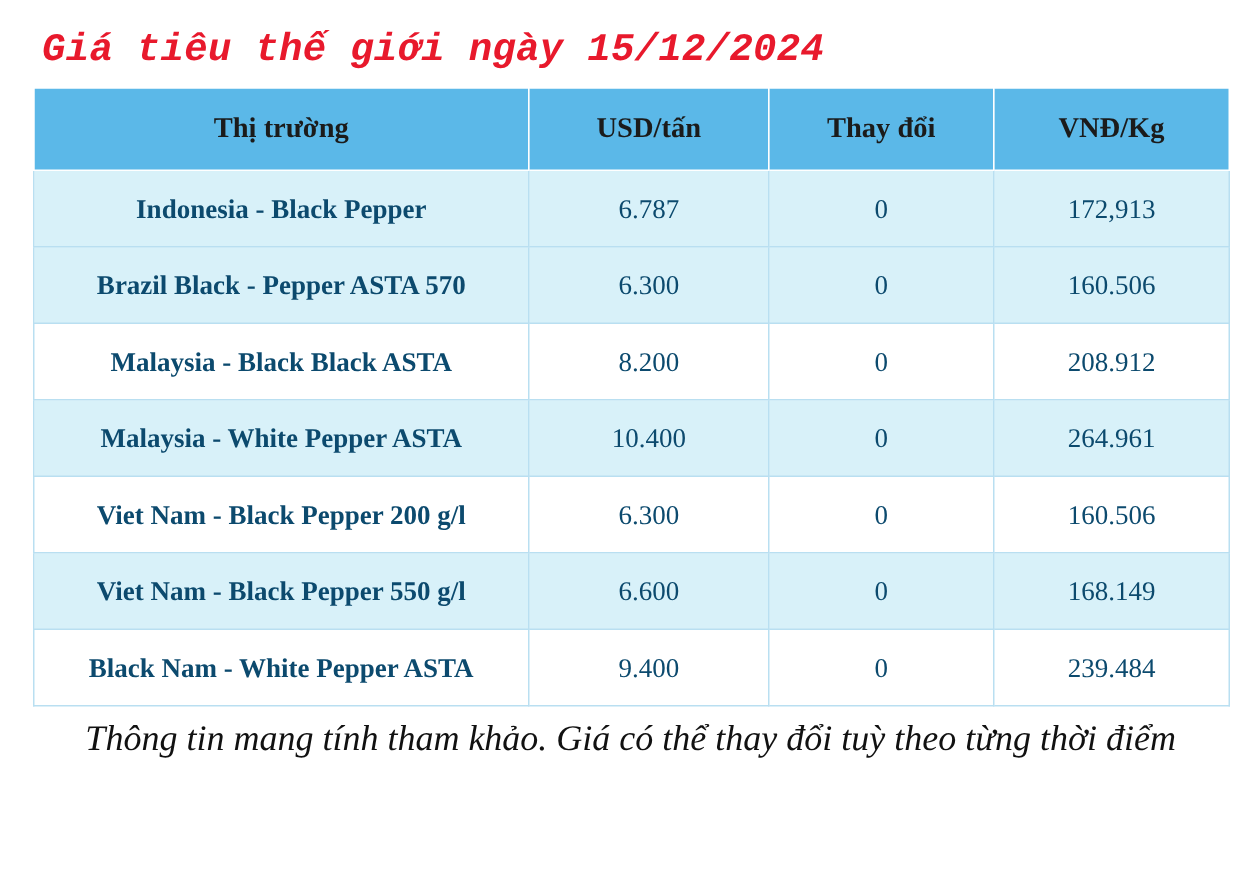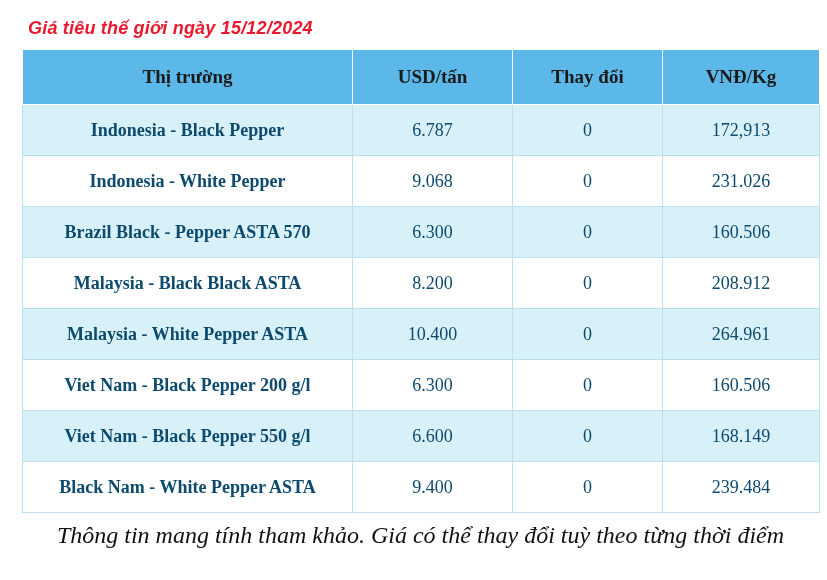--- a/index.html
+++ b/index.html
@@ -14,24 +14,24 @@
     overflow: hidden;
   }
   .page {
     position: relative;
     width: 827px;
     height: 580px;
     box-sizing: border-box;
   }
   .title {
     color: #e8192c;
-    font-family: Liberation Sans, sans-serif;
+    font-family: Liberation Mono, monospace;
     font-style: italic;
     font-weight: bold;
-    font-size: 18px;
+    font-size: 26px;
     padding: 18px 0 10px 28px;
     letter-spacing: 0.2px;
   }
   table.price-table {
     border-collapse: collapse;
     width: 797px;
     margin: 0 0 0 22px;
     table-layout: fixed;
   }
   table.price-table th {
@@ -105,26 +105,20 @@
         <th>VNĐ/Kg</th>
       </tr>
     </thead>
     <tbody>
       <tr class="row-alt">
         <td class="market">Indonesia - Black Pepper</td>
         <td>6.787</td>
         <td class="change">0</td>
         <td>172,913</td>
       </tr>
-      <tr class="row-plain">
-        <td class="market">Indonesia - White Pepper</td>
-        <td>9.068</td>
-        <td class="change">0</td>
-        <td>231.026</td>
-      </tr>
       <tr class="row-alt">
         <td class="market">Brazil Black - Pepper ASTA 570</td>
         <td>6.300</td>
         <td class="change">0</td>
         <td>160.506</td>
       </tr>
       <tr class="row-plain">
         <td class="market">Malaysia - Black Black ASTA</td>
         <td>8.200</td>
         <td class="change">0</td>

